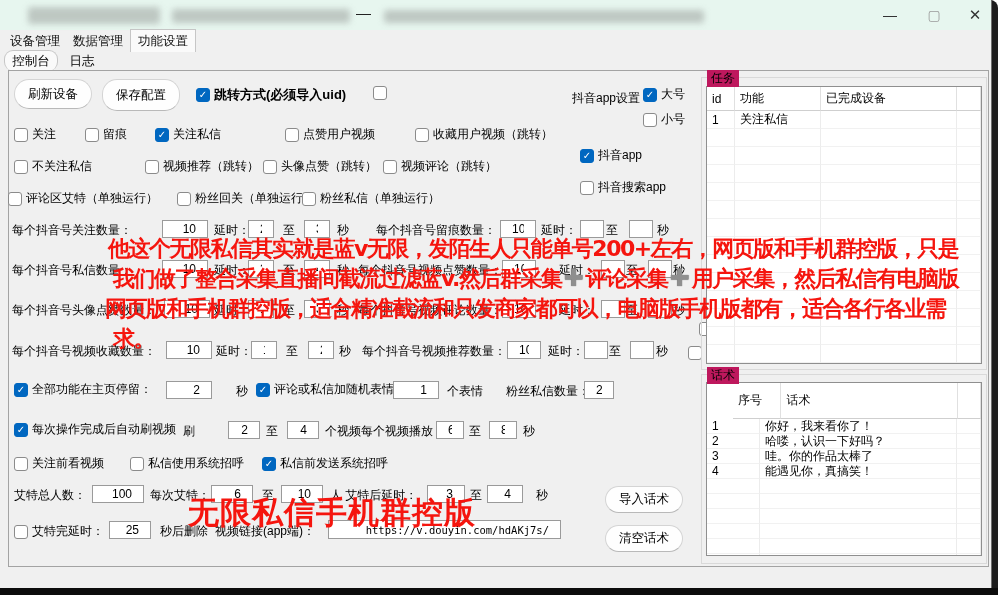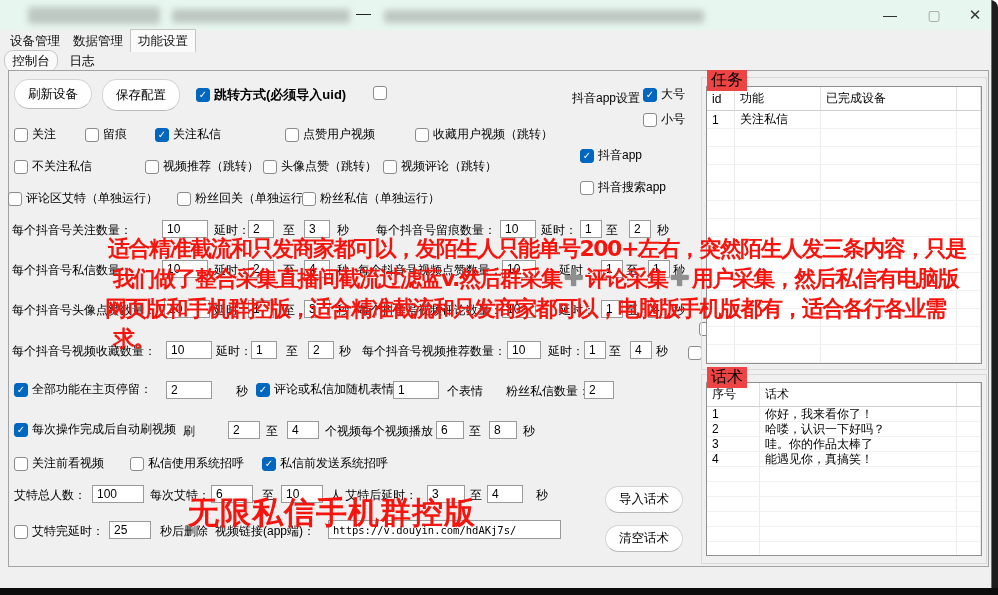--- a/index.html
+++ b/index.html
@@ -15,39 +15,39 @@
   .tab{position:absolute;top:31px;height:21px;display:flex;align-items:center;justify-content:center;font-size:12.5px;color:#111;}
   .tab.active{background:#fafafa;border:1px solid #c6c6c6;border-bottom:none;top:29px;height:23px;box-sizing:border-box;}
   .subtab{position:absolute;display:flex;align-items:center;justify-content:center;font-size:12.5px;border-radius:9px;}
   .subtab.active{background:#fafafa;border:1px solid #c6c6c6;border-bottom:none;box-sizing:border-box;}
   
   .frame{position:absolute;left:8px;top:70px;width:981px;height:497px;border:1px solid #a3a3a3;background:#f0f0f0;box-sizing:border-box;}
   
   .btn{position:absolute;display:flex;align-items:center;justify-content:center;background:#fefefe;
        border:1px solid #d4d4d4;border-bottom-color:#b9b9b9;border-radius:15px;font-size:12.5px;box-sizing:border-box;}
   .inp{position:absolute;height:18px;border:1px solid #9a9a9a;background:#fff;
-       font-family:"Liberation Sans","DejaVu Sans",sans-serif;font-size:12px;padding:0 4px;box-sizing:border-box;}
+       font-family:"Liberation Sans","DejaVu Sans",sans-serif;font-size:12px;padding:0 11px;box-sizing:border-box;text-align:right;}
   .inp.mono{font-family:"DejaVu Sans Mono","Liberation Mono",monospace;font-size:10.5px;}
   .lbl{position:absolute;white-space:nowrap;font-size:12px;line-height:16px;}
   .chk{position:absolute;display:flex;align-items:center;gap:4px;white-space:nowrap;font-size:12px;}
   .chk.b{font-weight:bold;font-size:13px;}
   .cb{width:14px;height:14px;border:1px solid #8b8b8b;border-radius:3px;background:#fff;flex:none;
       display:flex;align-items:center;justify-content:center;box-sizing:border-box;}
   .cb.checked{background:#0067c0;border-color:#0067c0;}
   .cb.checked::after{content:"✓";color:#fff;font-size:10px;font-weight:bold;line-height:1;}
   
   .gbox{position:absolute;border:1px solid #d9d9d9;box-sizing:border-box;}
-  .glabel{position:absolute;font-size:16px;background:#ef4444;padding:0 4px;z-index:2;white-space:nowrap;}
+  .glabel{position:absolute;font-size:12px;background:#be185d;padding:0 4px;z-index:2;white-space:nowrap;}
   .table{position:absolute;background:#fff;border:1px solid #8f8f8f;overflow:hidden;box-sizing:border-box;}
   .trow{display:flex;}
   .tcell{box-sizing:border-box;border-right:1px solid #ececec;border-bottom:1px solid #f1f1f1;
          padding:0 5px;font-size:12px;white-space:nowrap;overflow:hidden;display:flex;align-items:center;}
   .thead .tcell{border-bottom:1px solid #cfcfcf;border-right:1px solid #e0e0e0;}
   #task-table .trow{height:18px;}  #task-table .trow.thead{height:24px;}
-  #script-table .trow{height:15px;} #script-table .trow.thead{height:24px;}
+  #script-table .trow{height:15px;} #script-table .trow.thead{height:36px;margin-left:26px;}
   
   .red{position:absolute;color:#f5150e;font-weight:bold;font-size:22px;letter-spacing:-1.5px;
        white-space:nowrap;z-index:50;pointer-events:none;font-family:"DejaVu Sans",sans-serif;}
   .red .plus{color:#8f8f8f;font-weight:900;font-size:24px;text-shadow:0 0 1px #4a4a4a;letter-spacing:0;padding:0 2px;}
   .red.big{font-size:31px;letter-spacing:1px;}
   
   .right-edge{position:absolute;left:991px;top:0;width:7px;height:595px;background:#1d1d1d;border-left:1px solid #6e6e6e;z-index:40;}
   .bottom-edge{position:absolute;left:0;top:588px;width:998px;height:7px;background:#0c0c0c;z-index:41;}
 </style>
 </head>
@@ -440,21 +440,21 @@
         <div class="tcell" style="width: 197px;"></div>
         <div class="tcell" style="width: 24px;"></div>
       </div>
       <div class="trow tempty">
         <div class="tcell" style="width: 53px;"></div>
         <div class="tcell" style="width: 197px;"></div>
         <div class="tcell" style="width: 24px;"></div>
       </div>
     </div>
 
-  <div class="red" style="left:108px;top:234px;">适合精准截流和只发商家都可以，发陌生人只能单号200+左右，突然陌生人发三条内容，只是</div>
+  <div class="red" style="left:108px;top:234px;">他这个无限私信其实就是蓝v无限，发陌生人只能单号200+左右，网页版和手机群控版，只是</div>
   <div class="red" style="left:113px;top:264px;"><span>我们做了整合采集直播间截流过滤蓝v.然后群采集</span><span class="plus">✚</span><span>评论采集</span><span class="plus">✚</span><span>用户采集，然后私信有电脑版</span></div>
   <div class="red" style="left:105px;top:294px;">网页版和手机群控版，适合精准截流和只发商家都可以，电脑版手机版都有，适合各行各业需</div>
   <div class="red" style="left:113px;top:324px;">求。</div>
   <div class="red big" style="left:188px;top:492px;">无限私信手机群控版</div>
 
   <div class="right-edge"></div>
   <div class="bottom-edge"></div>
 </div>
 
 </body></html>

